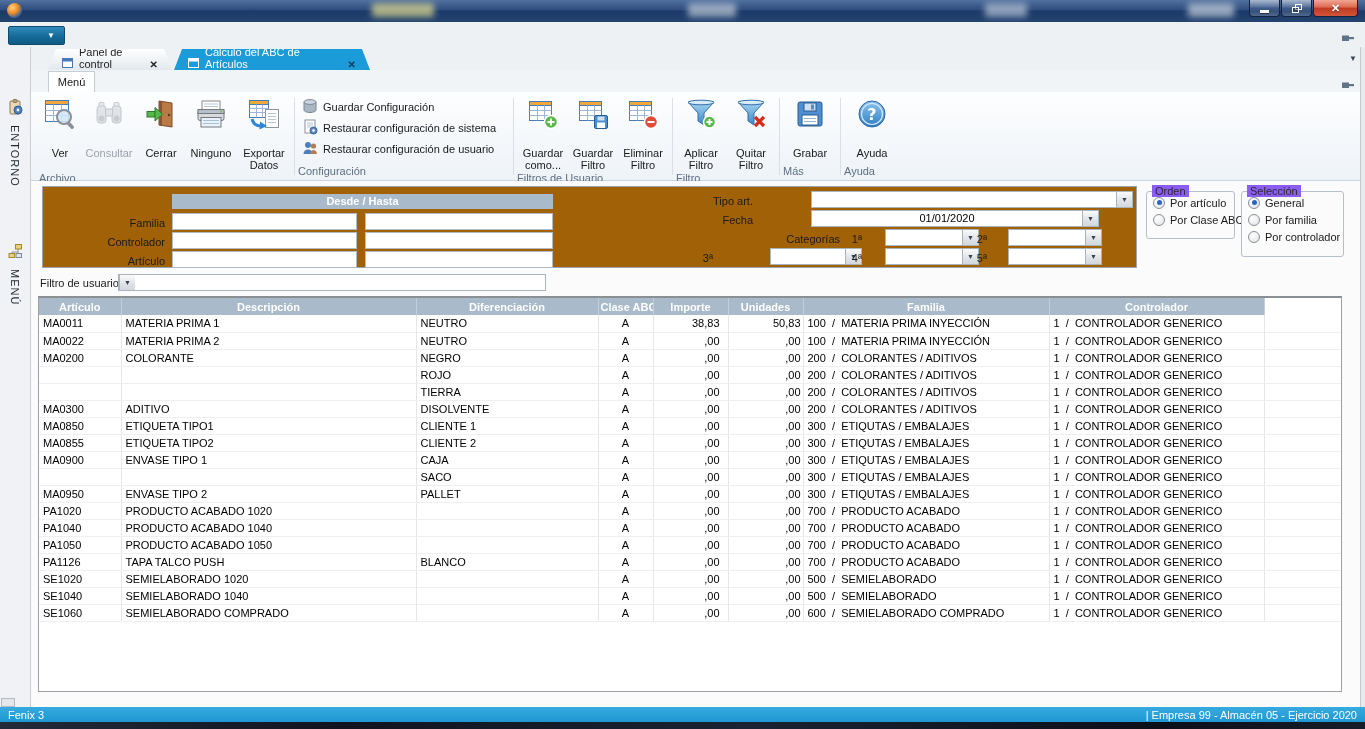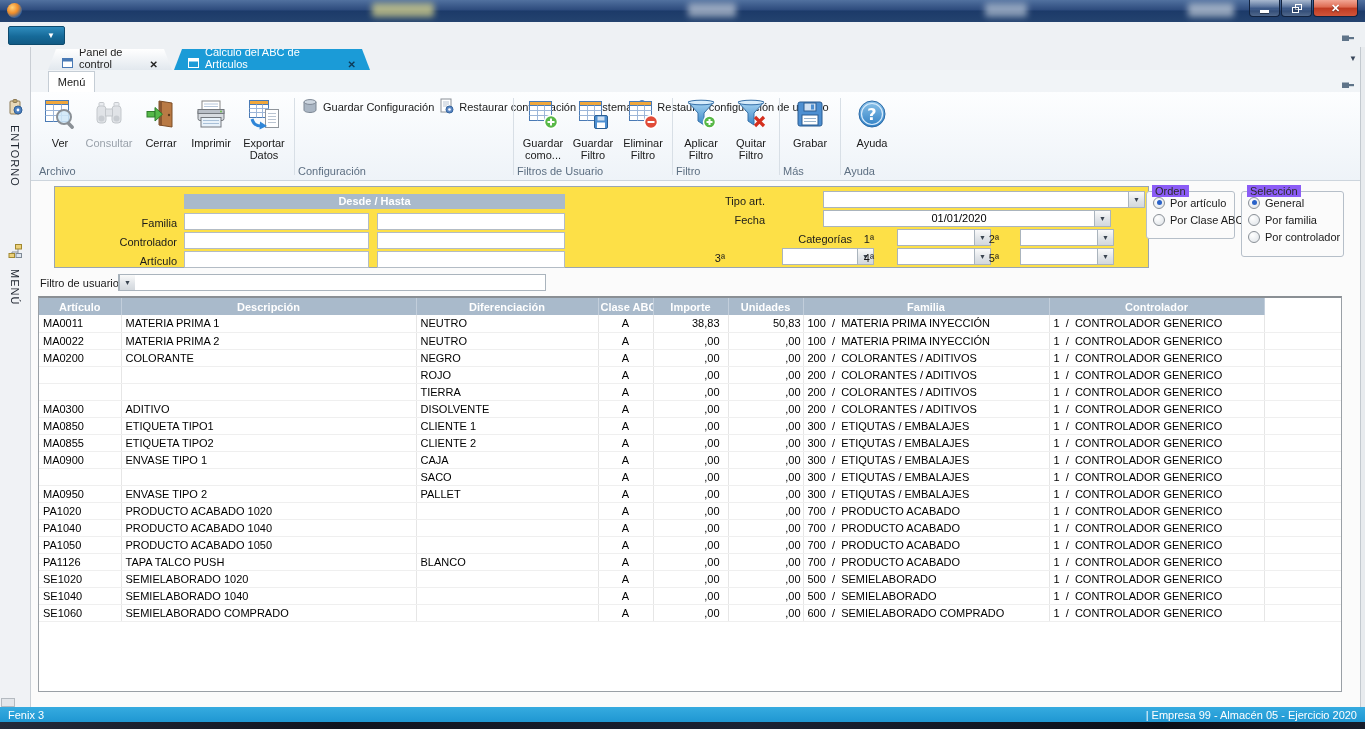--- a/index.html
+++ b/index.html
@@ -52,32 +52,32 @@
     border:1px solid #c5cdd5;border-bottom:none;font-size:11px;color:#1a1a1a;
     display:flex;align-items:center;justify-content:center}
   .menurow-pin{position:absolute;right:10px;top:6px}
   .ribbon{position:absolute;left:31px;top:92px;right:5px;height:89px;
     background:linear-gradient(#fdfeff,#eef3f8);border-bottom:1px solid #cdd5dd;display:flex;padding:2px 0 1px 6px}
   .rgroup{display:flex;flex-direction:column;padding:1px 2px}
   .rbtnrow{display:flex;align-items:flex-start;justify-content:center;flex:1}
   .rlabel{text-align:left;font-size:11px;color:#5d6f82;height:14px;line-height:14px;white-space:nowrap}
   .rsep{width:1px;background:#d8dfe6;margin:4px 1px}
   .rbtn{display:flex;flex-direction:column;align-items:center;padding:3px 1px 0;border-radius:3px;cursor:default}
-  .rtext{font-size:11px;line-height:12px;text-align:center;color:#1a1a1a;margin-top:3px}
+  .rtext{font-size:11px;line-height:12px;text-align:center;color:#1a1a1a;margin-top:13px}
   .rbtn.disabled .rtext{color:#9aa2ab}
   .rbtn.disabled svg{opacity:.5}
-  .rsmallcol{display:flex;flex-direction:row;gap:4px;padding:3px 4px 0;flex:1}
+  .rsmallcol{display:flex;flex-direction:column;gap:4px;padding:3px 4px 0;flex:1}
   .rsmall{display:flex;align-items:center;gap:5px;font-size:11px;color:#1a1a1a;height:17px;white-space:nowrap}
 
   
   .mainarea{position:absolute;left:31px;top:181px;right:5px;bottom:22px;background:#fbfbfb}
   .right-edge{position:absolute;right:0;top:47px;width:5px;height:660px;background:#e8ebee;border-left:1px solid #c3c9cf}
 
   
-  .fpanel{position:absolute;left:54px;top:186px;width:1095px;height:82px;background:#fde047;border:1px solid #9aa5b1}
+  .fpanel{position:absolute;left:42px;top:186px;width:1095px;height:82px;background:#a16207;border:1px solid #9aa5b1}
   .flabel{position:absolute;font-size:11px;color:#1a1a1a;text-align:right}
   .rangehdr{position:absolute;left:129px;top:7px;width:381px;height:15px;background:#a9bacb;color:#fff;
     font-weight:bold;font-size:11px;text-align:center;line-height:15px}
   .tinput{position:absolute;height:17px;border:1px solid #b3bcc5;background:#fff;font-size:11px;padding:0 3px;
     font-family:"Liberation Sans",sans-serif}
   .combo{position:absolute;height:17px;border:1px solid #aab4bd;background:#fff;display:flex;cursor:default}
   .combo .val{flex:1;font-size:11px;line-height:15px;padding:0 4px;overflow:hidden;white-space:nowrap;color:#000}
   .combo .val.center{text-align:center}
   .combo .cbtn{width:16px;background:linear-gradient(#fafafa,#dfe3e7 60%,#d3d8dd);border-left:1px solid #aab4bd;
     display:flex;align-items:center;justify-content:center;font-size:7px;color:#3a4450}
@@ -264,21 +264,21 @@
             <svg width="32" height="32" viewBox="0 0 32 32">
                 <rect x="7" y="3" width="18" height="9" fill="#fff" stroke="#888"></rect>
                 <path d="M9 6h14M9 8.5h14" stroke="#b8c8dc" fill="none"></path>
                 <rect x="3" y="11.5" width="26" height="11" rx="2" fill="#d7dbe0" stroke="#74797f"></rect>
                 <rect x="3" y="11.5" width="26" height="4" fill="#b9bfc7" stroke="#74797f"></rect>
                 <circle cx="26" cy="13.5" r="1" fill="#6fbf4c"></circle>
                 <rect x="6" y="19.5" width="20" height="9.5" fill="#e9f2fa" stroke="#74797f"></rect>
                 <path d="M8 22.5h16M8 25.5h16" stroke="#a8c0d8" fill="none"></path>
               </svg>
           </span>
-          <span class="rtext">Imprimir</span>
+          <span class="rtext">Ninguno</span>
         </div>
         <div class="rbtn" style="width:54px">
           <span>
             <svg width="32" height="32" viewBox="0 0 32 32">
                 <rect x="1.5" y="2.5" width="19" height="17" fill="#fff" stroke="#4a7ab5"></rect>
                 <rect x="1.5" y="2.5" width="19" height="4" fill="#f0a73c" stroke="#4a7ab5"></rect>
                 <path d="M1.5 10.5h19M1.5 14.5h19M8.5 6.5v13M14.5 6.5v13" stroke="#9db6d8" fill="none"></path>
                 <rect x="17.5" y="11.5" width="13" height="18" fill="#fff" stroke="#8f959c"></rect>
                 <path d="M20 15.5h8M20 18.5h8M20 21.5h8M20 24.5h8" stroke="#b9c4d2" fill="none"></path>
                 <path d="M4 21 q2 7 9 7" stroke="#2f86d8" stroke-width="3" fill="none"></path>

